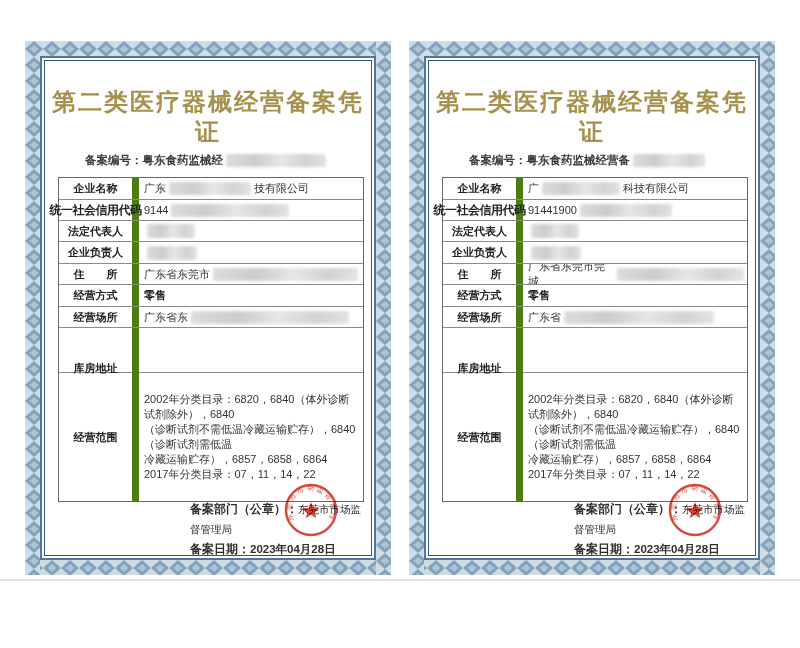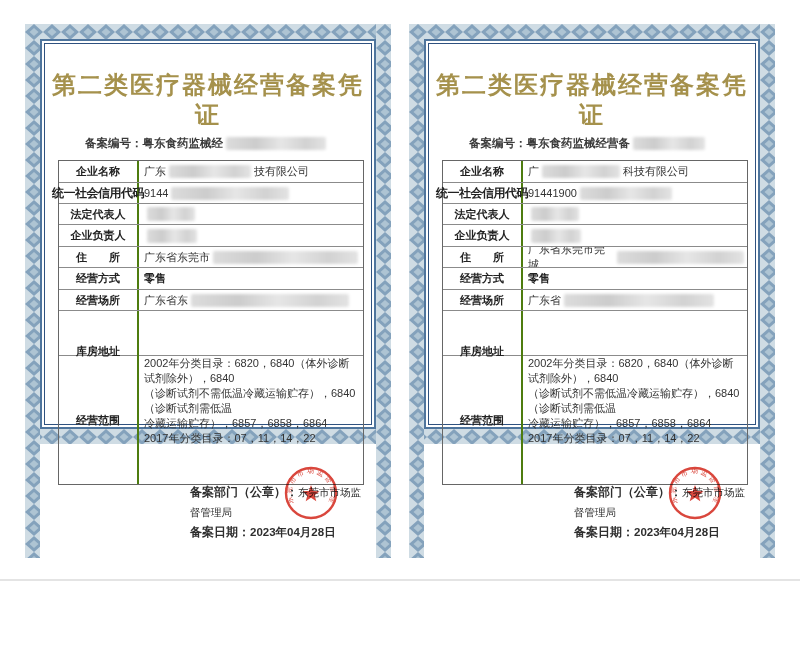--- a/index.html
+++ b/index.html
@@ -1,21 +1,21 @@
 <!DOCTYPE html>
 <html><head>
 <meta charset="utf-8">
 <style>
   html,body{margin:0;padding:0;background:#ffffff;}
   body{width:800px;height:648px;position:relative;overflow:hidden;
        font-family:"Liberation Sans",sans-serif;color:#333;}
   .page{position:absolute;inset:0;background:#ffffff;}
 
   
-  .cert{position:absolute;top:24px;width:366px;height:420px;background:#ffffff;}
+  .cert{position:absolute;top:41px;width:366px;height:534px;background:#ffffff;}
   .cert.c0{left:25px;}
   .cert.c1{left:409px;}
   .scallop{position:absolute;display:block;}
   .sc-top{left:0;top:0;width:366px;height:15px;}
   .sc-bottom{left:0;bottom:0;width:366px;height:15px;}
   .sc-left{left:0;top:0;width:15px;height:534px;}
   .sc-right{right:0;top:0;width:15px;height:534px;}
   .frame{position:absolute;inset:15px;border:2px solid #4f759d;pointer-events:none;}
   .frame2{position:absolute;inset:19px;border:1px solid #2f5280;pointer-events:none;}
   .content{position:absolute;inset:22px 26px;}
@@ -28,28 +28,28 @@
   .blur{display:inline-block;vertical-align:middle;height:13px;border-radius:2px;
       background:linear-gradient(90deg,#dcdcdc,#cccccc 30%,#e6e6e6 55%,#d2d2d2 80%,#e3e3e3);
       filter:blur(1.6px);margin:0 3px;}
   .blur.short{height:14px;}
 
   
   .reg-table{margin:9px 0 0 7px;width:306px;border:1px solid #666;box-sizing:border-box;}
   .t-row{display:flex;box-sizing:border-box;border-bottom:1px solid #8b8b8b;}
   .t-row:last-child{border-bottom:none;}
   .t-label{width:80px;flex:0 0 80px;display:flex;align-items:center;justify-content:center;
-      font-size:11px;font-weight:bold;color:#222;border-right:2px solid #4d7c0f;
+      font-size:11px;font-weight:bold;color:#222;border-right:7px solid #4d7c0f;
       box-sizing:border-box;white-space:nowrap;}
   .t-label.small{font-size:12px;letter-spacing:-0.5px;}
   .t-value{flex:1;display:flex;align-items:center;padding-left:5px;font-size:11px;color:#333;
       box-sizing:border-box;overflow:hidden;}
   .t-value .bold{font-weight:bold;color:#222;}
   .rh22{height:22px;} .rh21{height:21px;} .rh45{height:45px;flex-direction:column;} .rh128{height:128px;}
-  .scope{flex-direction:column;align-items:flex-start;
+  .scope{flex-direction:column;align-items:flex-start;justify-content:center;
       line-height:15px;padding-right:4px;}
 
   
   .footer{position:absolute;left:165px;top:458px;font-size:11px;color:#2e2e2e;line-height:20px;}
   .footer .lbl{font-weight:bold;font-size:12px;}
   .footer .val{font-size:10.5px;}
   .footer .date-val{font-size:11.5px;font-weight:bold;}
   .stamp{position:absolute;left:258px;top:441px;width:56px;height:56px;
       opacity:.85;mix-blend-mode:multiply;}
   .divider{position:absolute;left:0;top:579px;width:800px;height:2px;background:#e4e4e4;}

